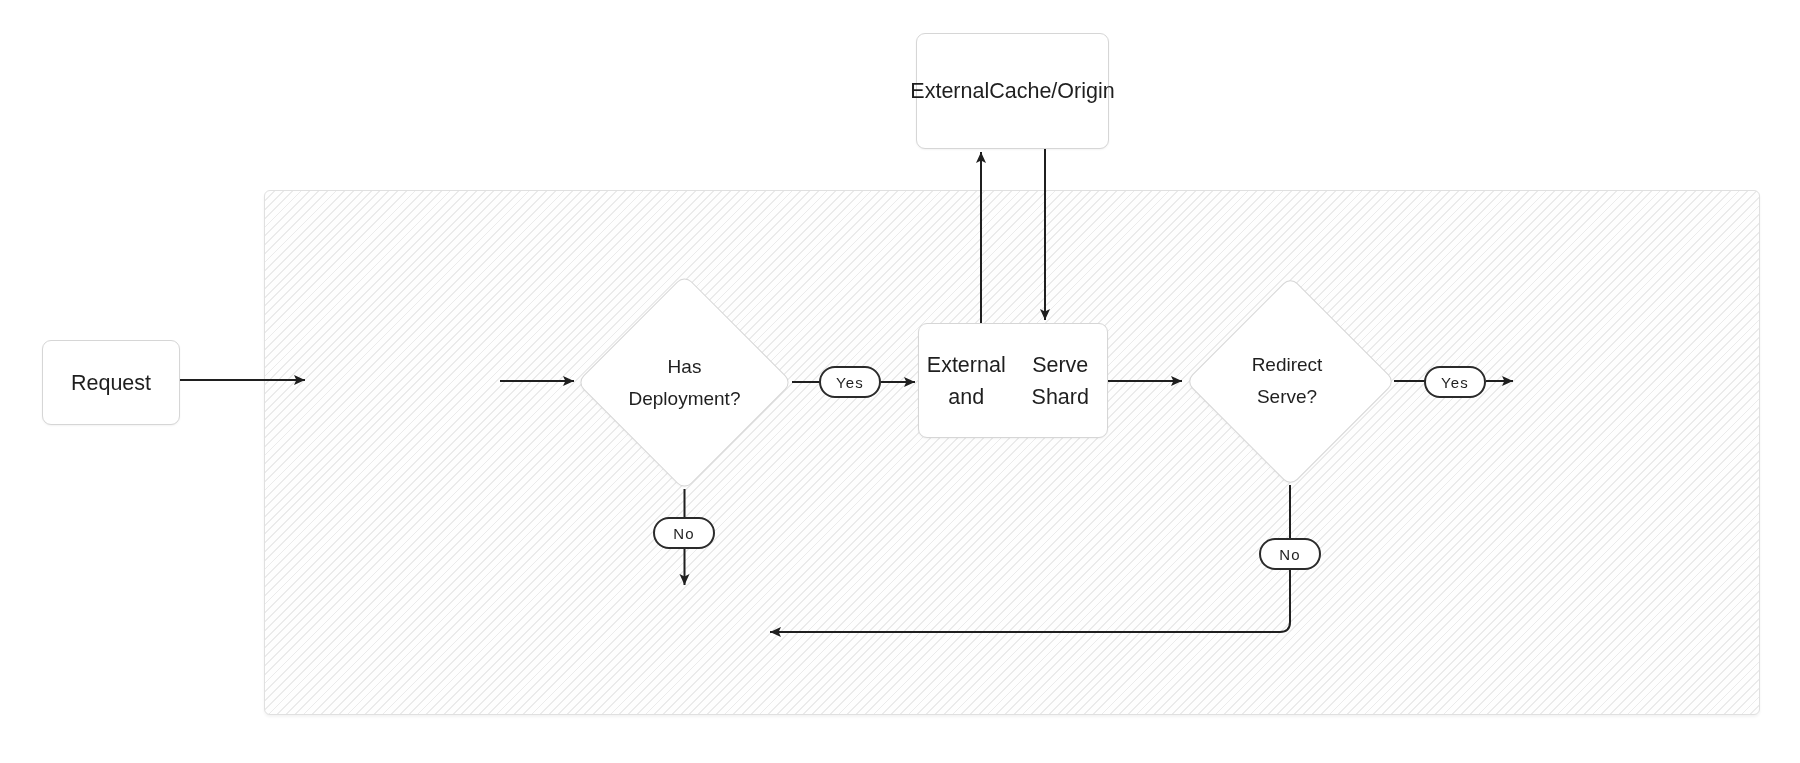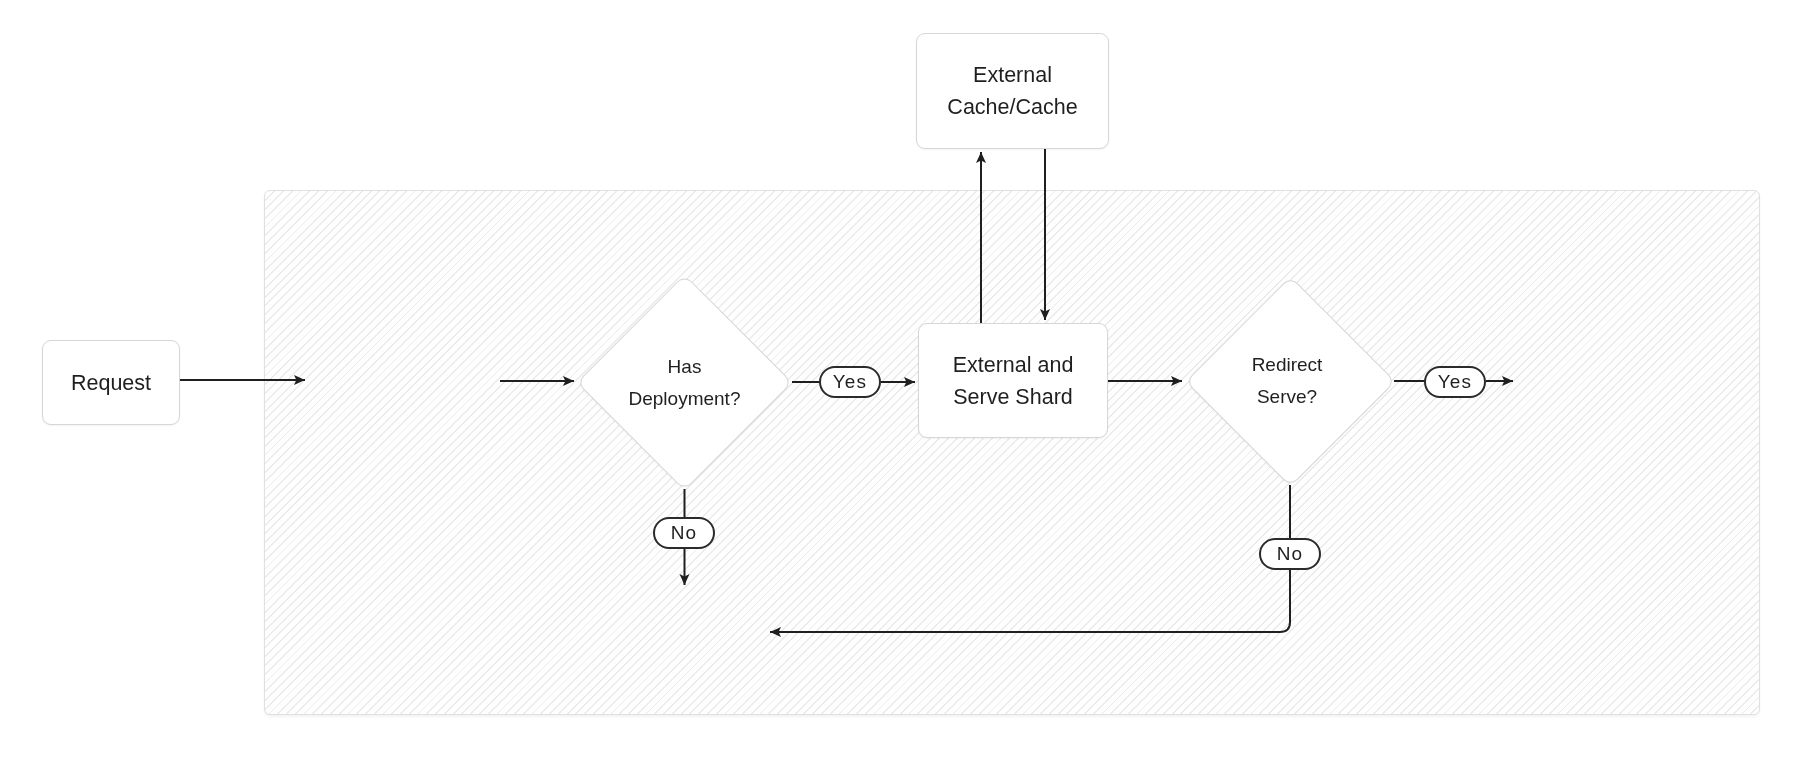--- a/index.html
+++ b/index.html
@@ -10,36 +10,36 @@
   }
   .region{
     position:absolute;left:264px;top:190px;width:1496px;height:525px;
     border:1px solid #e0e0e0;border-radius:6px;background-color:#fefefe;
     background-image:repeating-linear-gradient(135deg,#ebebeb 0px,#ebebeb 1.3px,rgba(0,0,0,0) 1.3px,rgba(0,0,0,0) 6.2px);
     box-shadow:0 2px 3px rgba(0,0,0,0.05);
   }
   svg.edges{position:absolute;left:0;top:0;width:1800px;height:763px;}
   .node{
     position:absolute;background:#ffffff;border:1.5px solid #d6d6d6;border-radius:9px;
-    display:flex;flex-direction:column;align-items:center;justify-content:center;
+    display:flex;flex-direction:row;align-items:center;justify-content:center;
     font-size:21.5px;line-height:32px;text-align:center;
     box-shadow:0 1px 2px rgba(0,0,0,0.05);
   }
   .diamond{
     position:absolute;background:#ffffff;border:1.5px solid #d6d6d6;border-radius:10px;
     transform:rotate(45deg);box-shadow:0 1px 2px rgba(0,0,0,0.04);
   }
   .diamond-label{
     position:absolute;display:flex;flex-direction:column;align-items:center;justify-content:center;
     text-align:center;font-size:19px;line-height:32px;
   }
   .pill{
     position:absolute;background:#ffffff;border:2px solid #2b2b2b;border-radius:17px;
     display:flex;align-items:center;justify-content:center;
-    font-size:19px;letter-spacing:1.2px;
+    font-size:15px;letter-spacing:1.2px;
   }
   
   #n-request{left:42px;top:340px;width:138px;height:85px;}
   #n-fetch{left:308px;top:305px;width:192px;height:152px;}
   #n-external{left:916px;top:33px;width:193px;height:116px;}
   #n-determine{left:918px;top:323px;width:190px;height:115px;}
   #n-serve-redirect{left:1516px;top:341px;width:196px;height:80px;}
   #n-serve{left:603px;top:588px;width:164px;height:84px;}
   #d-has{left:608px;top:306px;width:153px;height:153px;}
   #d-redirect{left:1216px;top:307px;width:149px;height:149px;}
@@ -83,21 +83,21 @@
   <div class="diamond" id="d-has"></div>
   <div class="diamond" id="d-redirect"></div>
 
   <div class="node" id="n-request">
     <span>Request</span>
   </div>
 
 
   <div class="node" id="n-external">
     <span>External</span>
-    <span>Cache/Cache</span>
+    <span>Cache/Origin</span>
   </div>
 
   <div class="node" id="n-determine">
     <span>External and</span>
     <span>Serve Shard</span>
   </div>
 
 
 
   <div class="diamond-label" id="dl-has">

